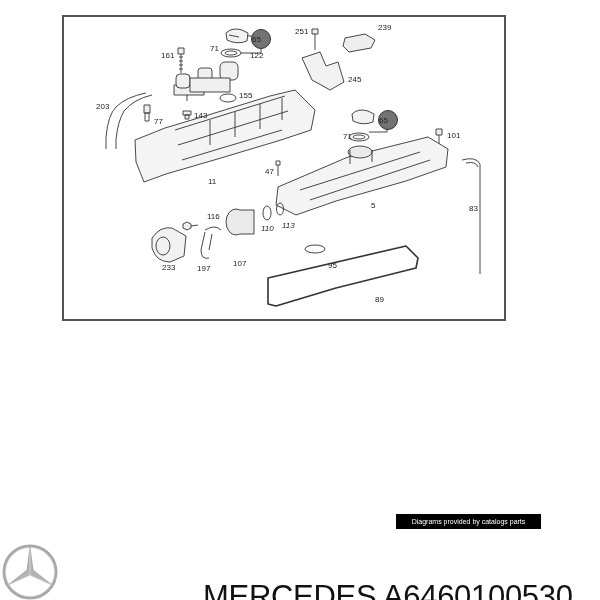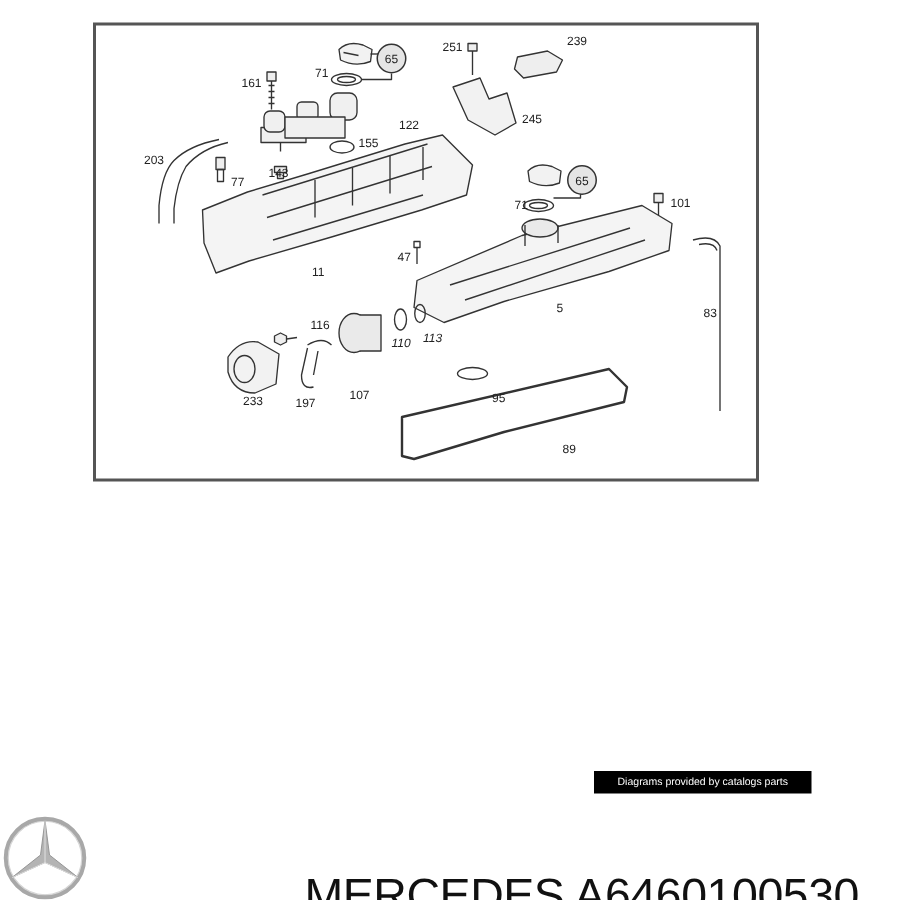--- a/index.html
+++ b/index.html
@@ -1,20 +1,20 @@
 <!DOCTYPE html>
 <html><head>
 <meta charset="utf-8">
 <style>
   html, body { margin:0; padding:0; background:#ffffff; }
   body { width:600px; height:600px; position:relative; overflow:hidden; font-family:"Liberation Sans", sans-serif; }
   .diagram-frame { position:absolute; left:62px; top:15px; width:444px; height:306px; border:2px solid #555; box-sizing:border-box; background:#fff; }
   .diagram-svg { position:absolute; left:0; top:0; width:600px; height:600px; }
   .callout { position:absolute; font-size:8px; color:#222; line-height:1; white-space:nowrap; }
-  .callout-circle { position:absolute; width:20px; height:20px; border:1px solid #333; border-radius:50%; font-size:8px; color:#222; display:flex; align-items:center; justify-content:center; box-sizing:border-box; background:#e5e5e5; }
+  .callout-circle { position:absolute; width:20px; height:20px; border:1px solid #333; border-radius:50%; font-size:8px; color:#222; display:flex; align-items:center; box-sizing:border-box; background:#737373; }
   .credit-badge { position:absolute; left:396px; top:514px; width:145px; height:15px; background:#000; color:#fff; font-size:7px; display:flex; align-items:center; justify-content:center; }
   .brand-logo { position:absolute; left:0; top:543px; width:60px; height:57px; }
   .part-title { position:absolute; left:203px; top:579px; font-size:31px; color:#111; letter-spacing:-0.3px; white-space:nowrap; }
 </style>
 </head>
 <body>
 
 <div class="diagram-frame"></div>
 
 <svg class="diagram-svg" viewBox="0 0 600 600" xmlns="http://www.w3.org/2000/svg" fill="none" stroke="#333" stroke-width="0.9" stroke-linejoin="round">
@@ -116,25 +116,25 @@
 
   <path d="M268,278 l138,-32 l12,12 l-2,10 l-80,20 l-60,18 l-8,-2 z" fill="none" stroke-width="1.6"></path>
 </svg>
 
 <div>
   <div class="callout-circle" style="left:251px;top:29px;">
       <span>65</span>
     </div>
   <div class="callout" style="left:210px;top:45px;">71</div>
   <div class="callout" style="left:161px;top:52px;">161</div>
-  <div class="callout" style="left:250px;top:80px;margin-left:16px;">122</div>
+  <div class="callout" style="left:250px;top:52px;">122</div>
   <div class="callout" style="left:239px;top:92px;">155</div>
   <div class="callout" style="left:96px;top:103px;">203</div>
   <div class="callout" style="left:154px;top:118px;">77</div>
-  <div class="callout" style="left:179px;top:112px;">143</div>
+  <div class="callout" style="left:194px;top:112px;">143</div>
   <div class="callout" style="left:295px;top:28px;">251</div>
   <div class="callout" style="left:378px;top:24px;">239</div>
   <div class="callout" style="left:348px;top:76px;">245</div>
   <div class="callout-circle" style="left:378px;top:110px;">
       <span>65</span>
     </div>
   <div class="callout" style="left:343px;top:133px;">71</div>
   <div class="callout" style="left:447px;top:132px;">101</div>
   <div class="callout" style="left:208px;top:178px;">11</div>
   <div class="callout" style="left:265px;top:168px;">47</div>

